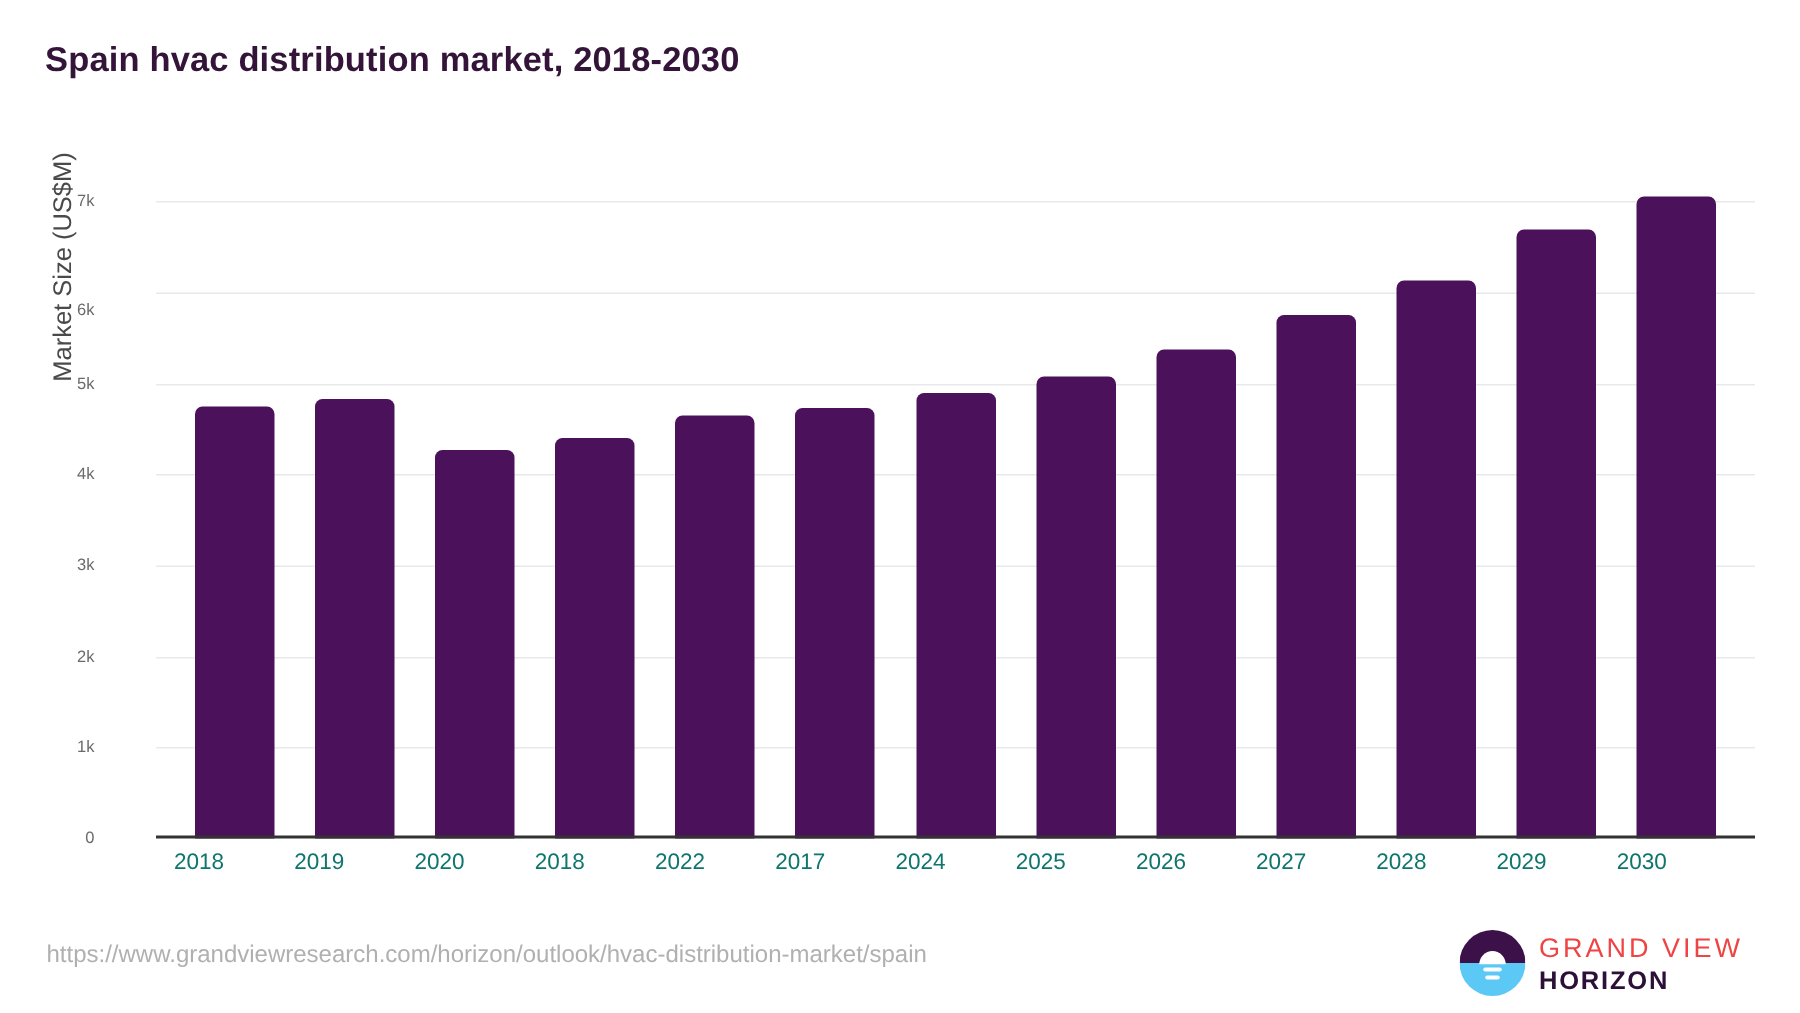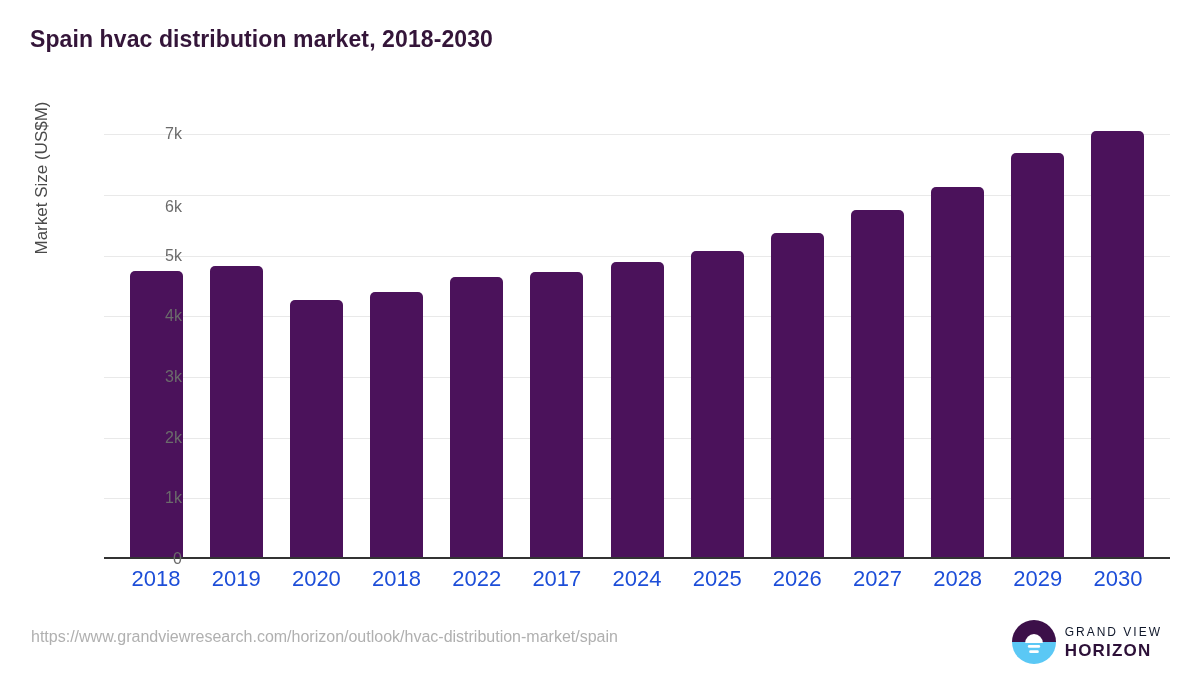--- a/index.html
+++ b/index.html
@@ -70,24 +70,24 @@
     width: 220px;
     text-align: center;
     transform: rotate(-90deg);
     transform-origin: center center;
     font-size: 17px;
     color: #4a4a4a;
     white-space: nowrap;
   }
   .y-tick-label {
     position: absolute;
-    right: 1018px;
+    right: 1137px;
     width: 60px;
     text-align: right;
-    font-size: 16px;
+    font-size: 11px;
     color: #6b6b6b;
     transform: translateY(-50%);
     white-space: nowrap;
   }
 
   
   .bars-layer {
     position: absolute;
     left: 0;
     right: 0;
@@ -116,23 +116,22 @@
     position: absolute;
     left: 104px;
     top: 566px;
     width: 1066px;
     display: flex;
     padding: 0 12px;
     box-sizing: border-box;
   }
   .x-tick-label {
     flex: 1 1 0;
-    text-align: center;
-    font-size: 22px;
-    color: #1d4ed8;
+    font-size: 15px;
+    color: #0f766e;
     white-space: nowrap;
   }
 
   
   .source-url {
     position: absolute;
     left: 31px;
     top: 628px;
     font-size: 16px;
     color: #b0b0b0;
@@ -151,23 +150,23 @@
     height: 44px;
     flex: 0 0 44px;
   }
   .brand-text {
     display: flex;
     flex-direction: column;
     justify-content: center;
     line-height: 1;
   }
   .brand-top {
-    font-size: 12px;
+    font-size: 18px;
     letter-spacing: 2.0px;
-    color: #0f172a;
+    color: #ef4444;
     margin-bottom: 4px;
   }
   .brand-bottom {
     font-size: 17px;
     font-weight: bold;
     letter-spacing: 1.2px;
     color: #2d1038;
   }
 </style>
 </head>

